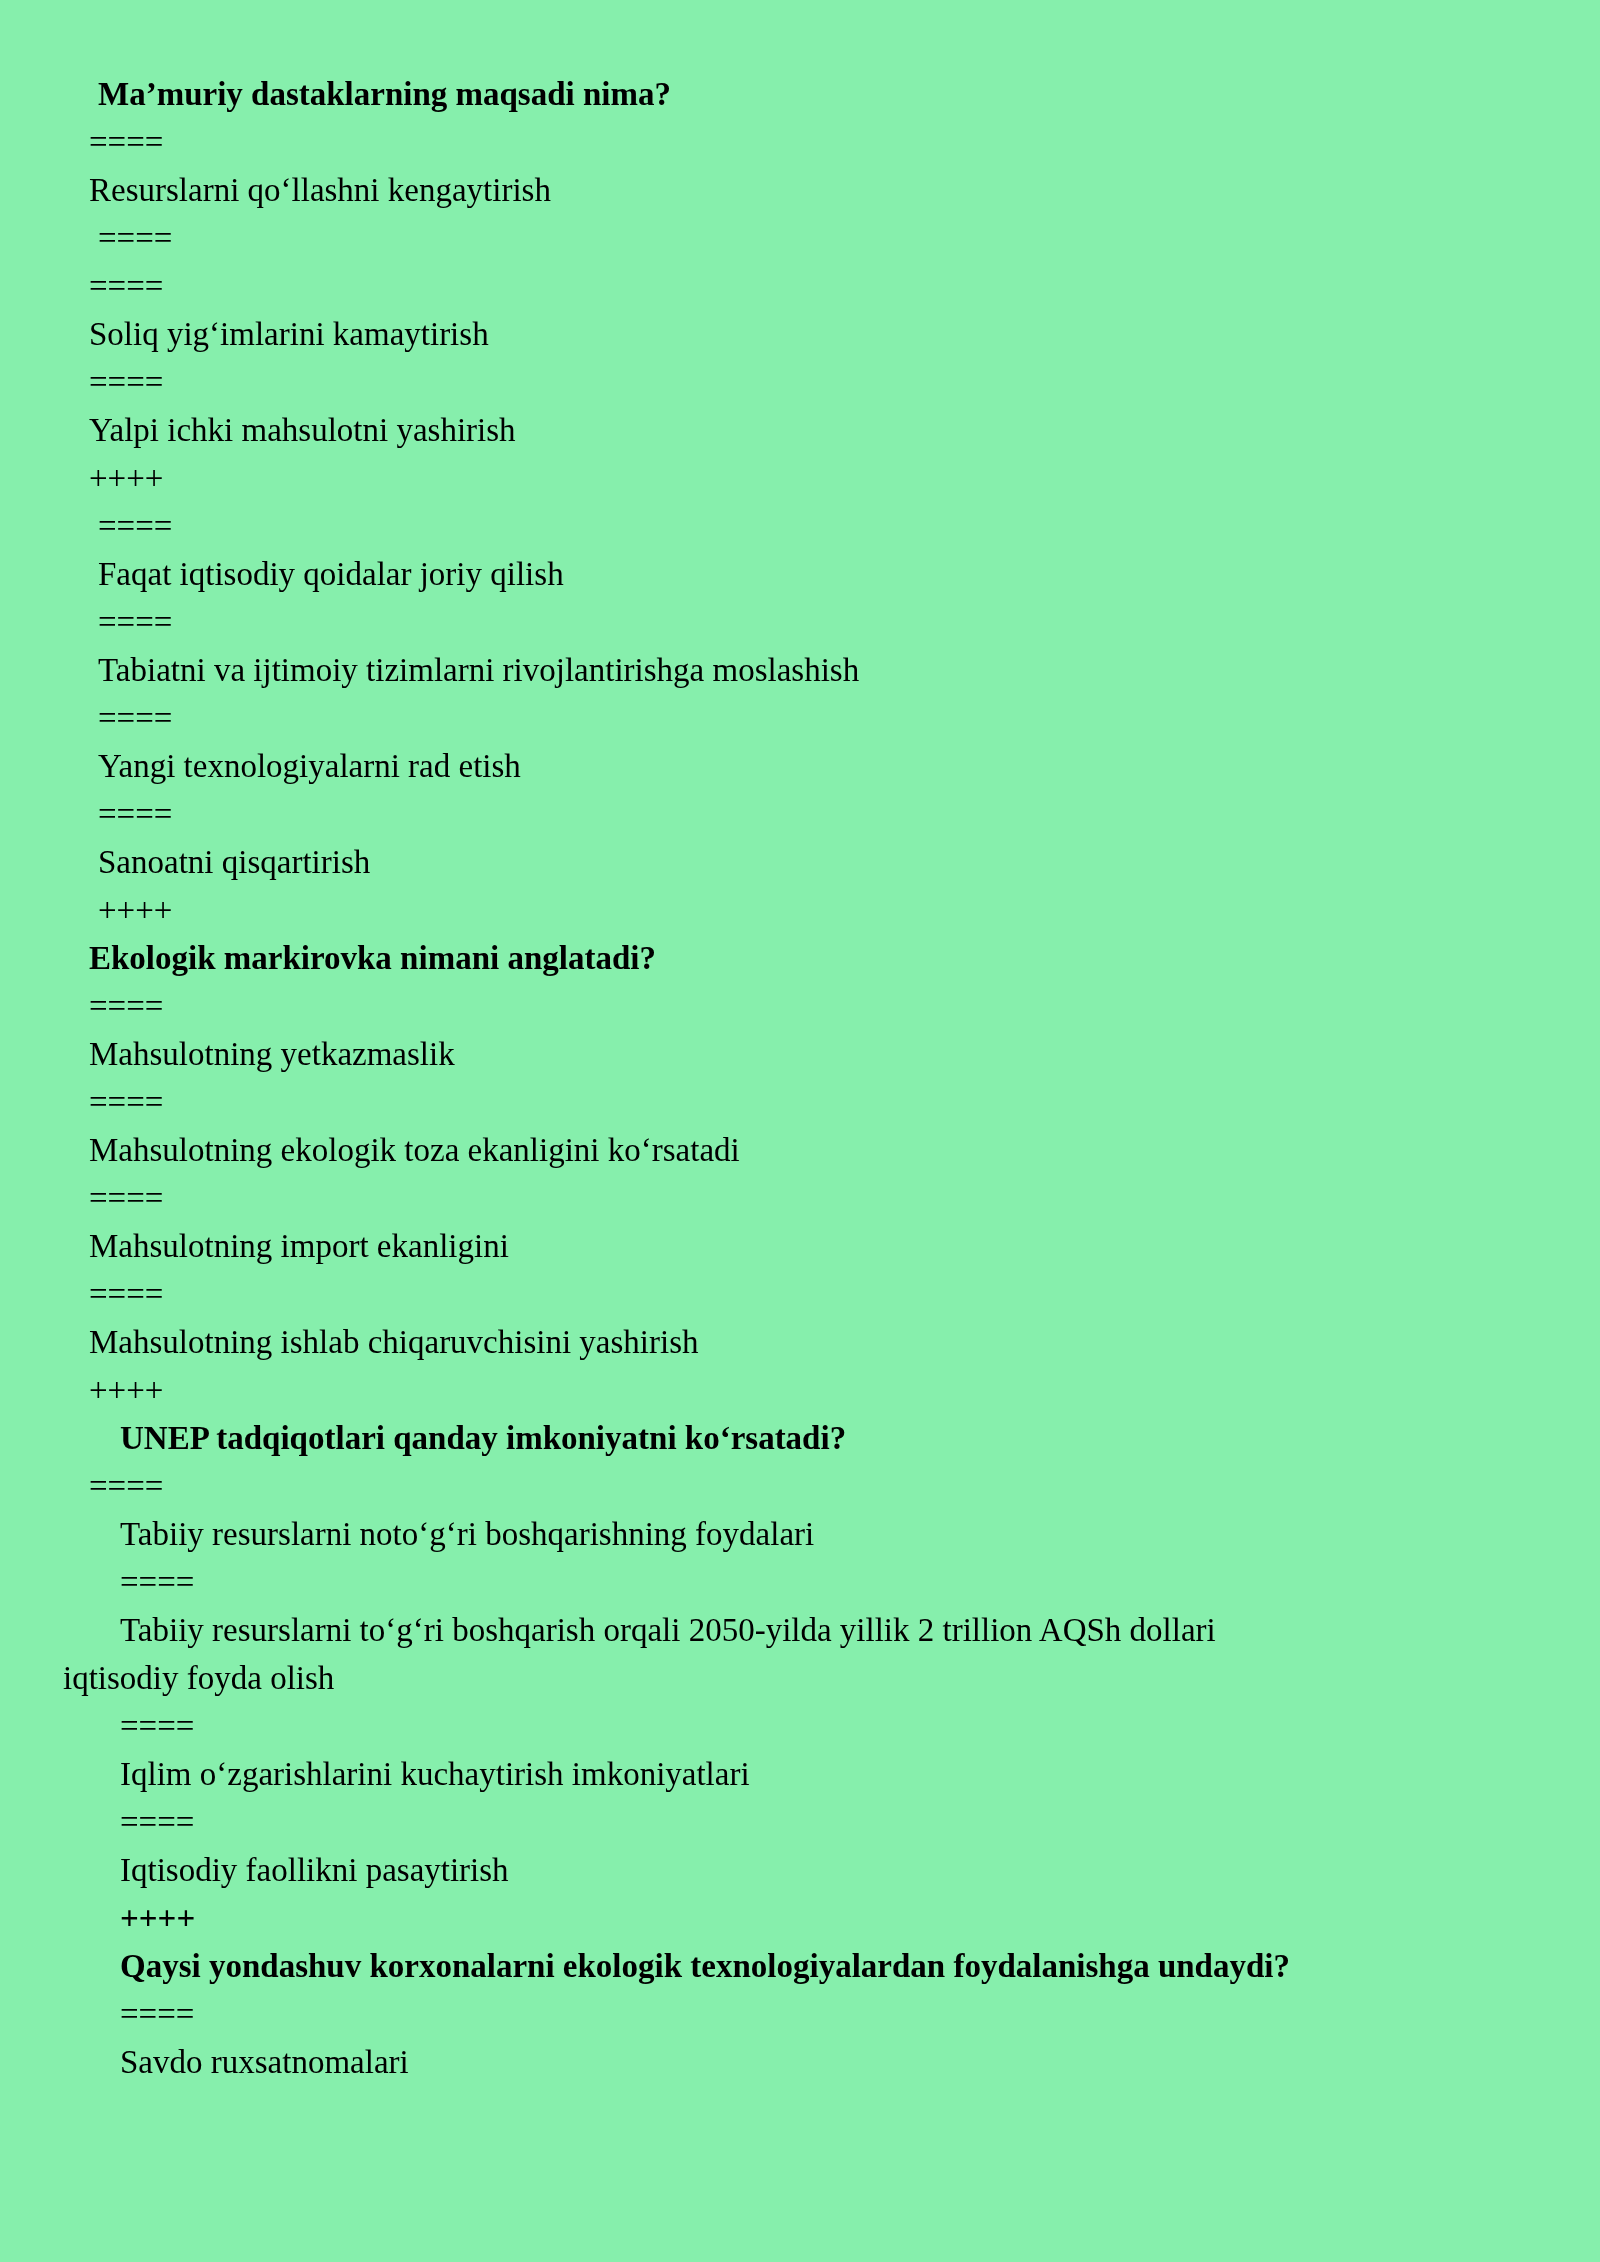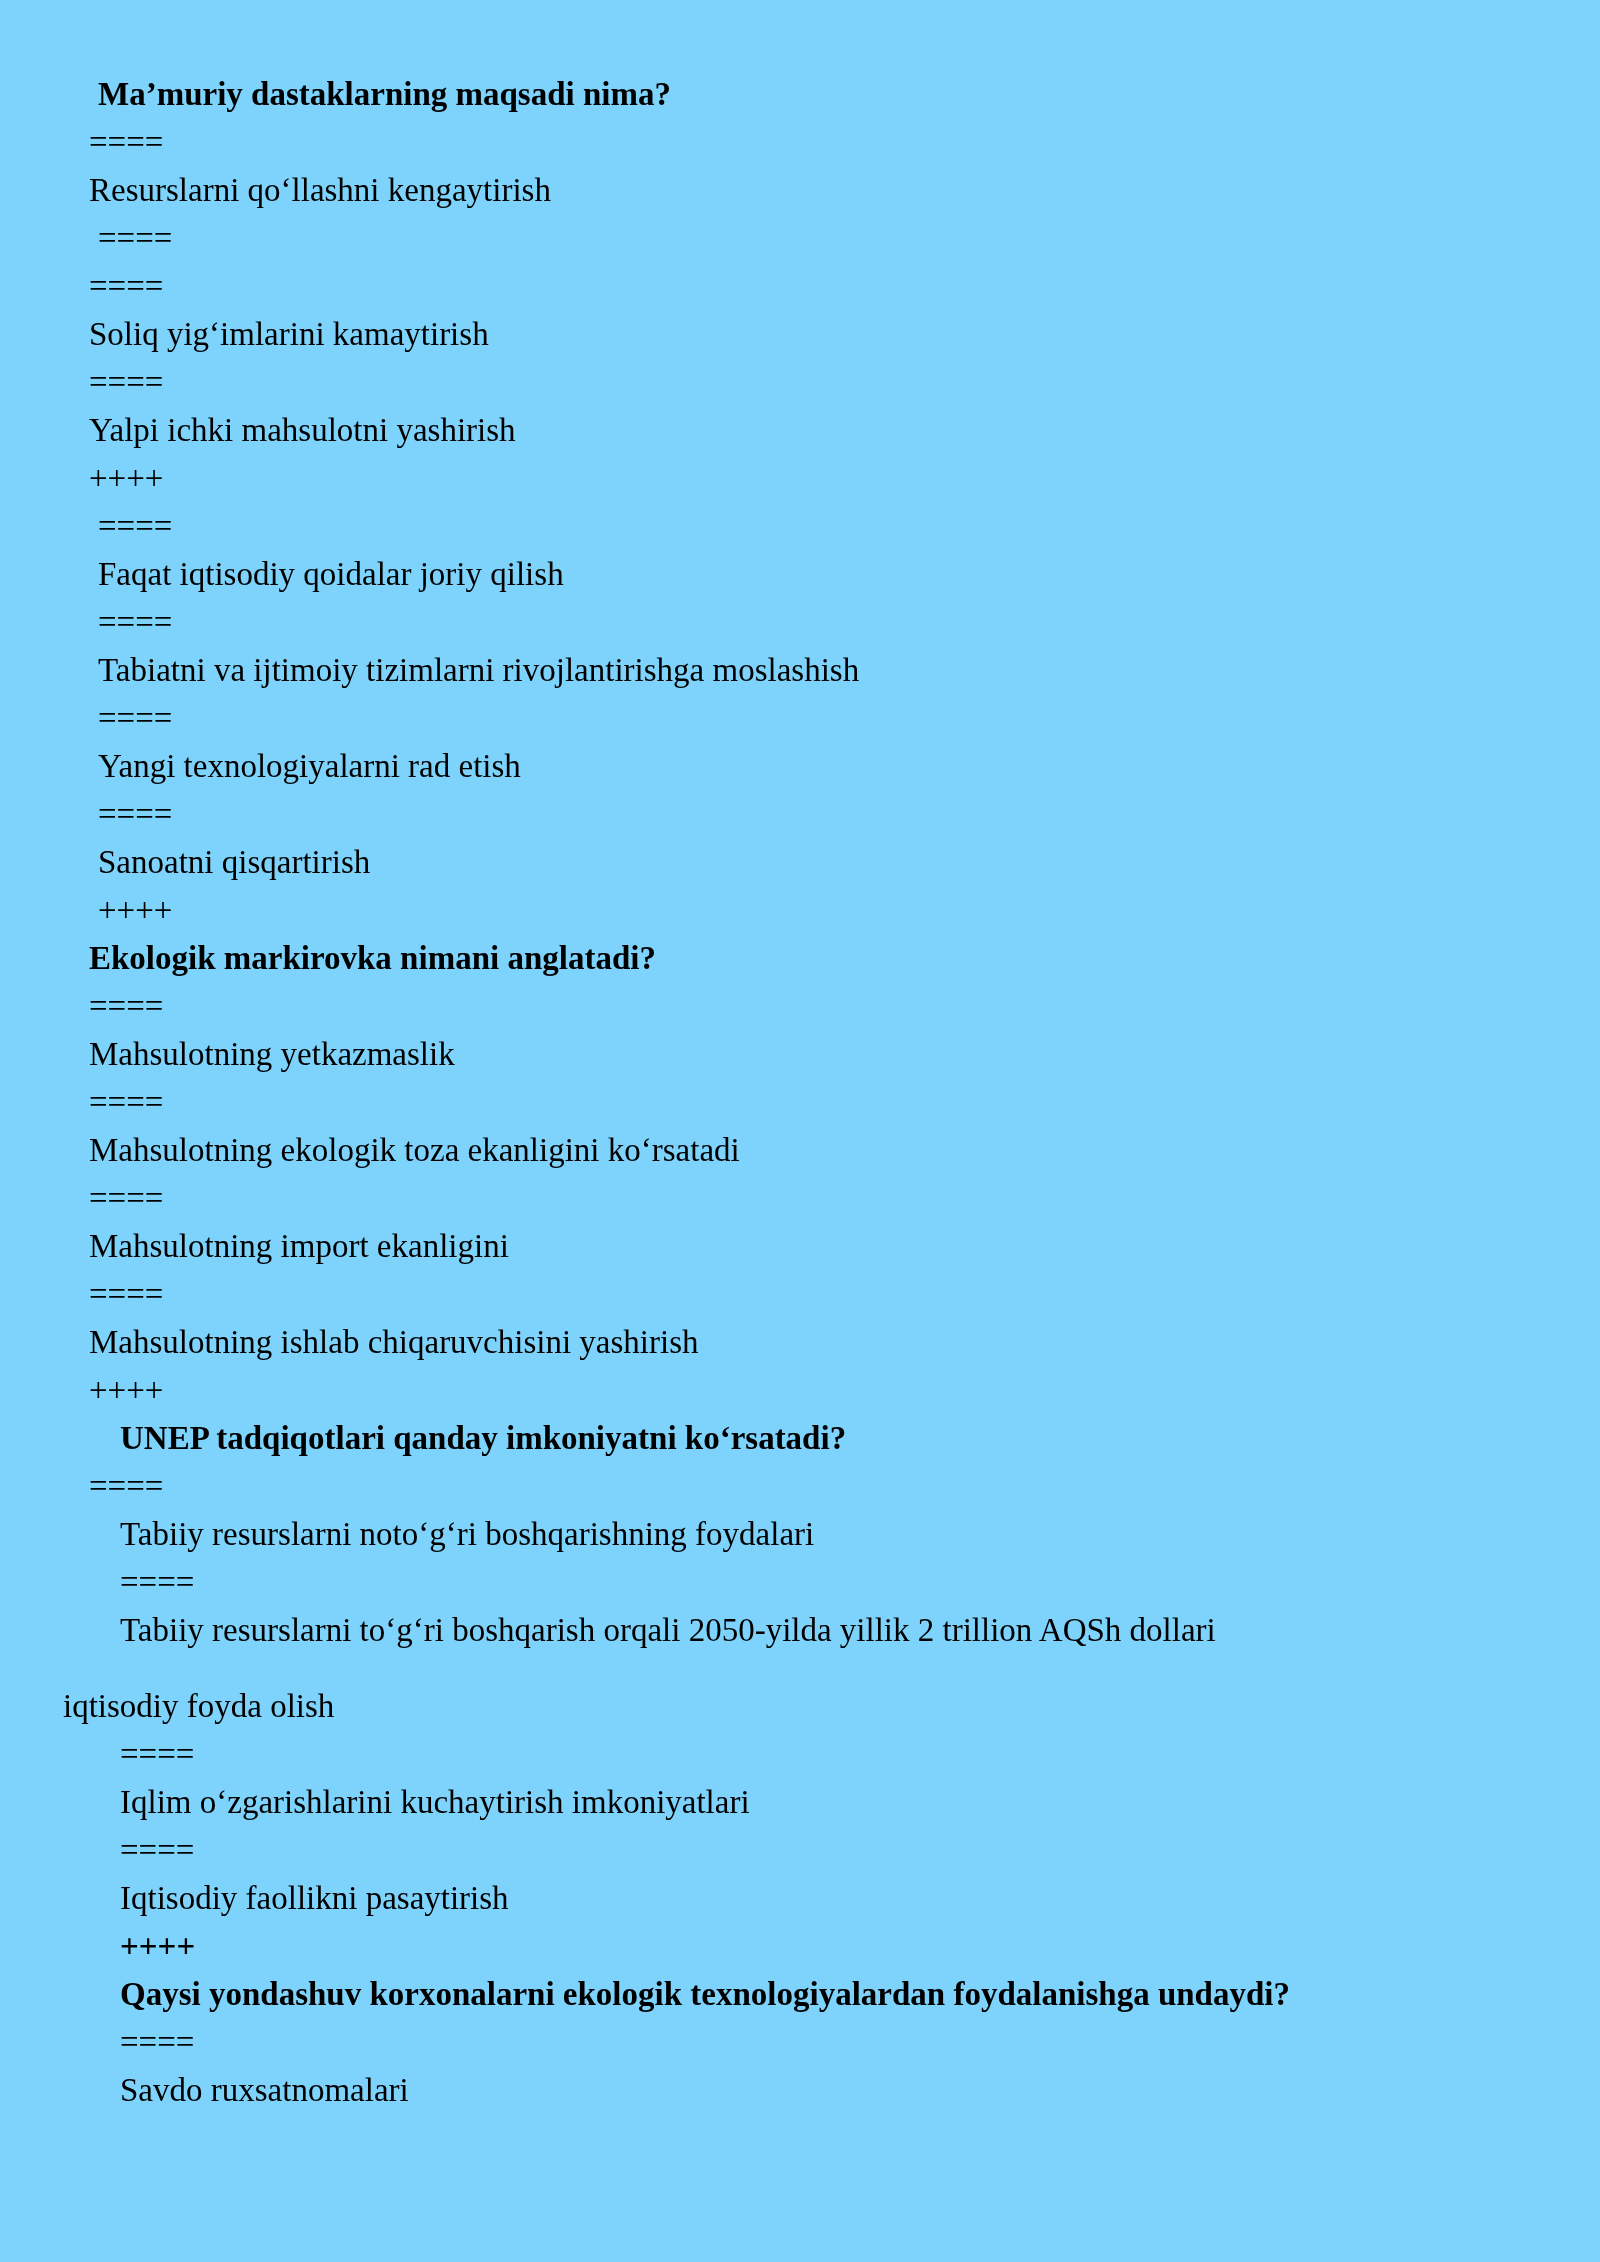--- a/index.html
+++ b/index.html
@@ -5,34 +5,34 @@
   html, body {
     margin: 0;
     padding: 0;
     background: #ffffff;
   }
   .page {
     position: relative;
     width: 1600px;
     height: 2262px;
     box-sizing: border-box;
-    background: #7dd3fc;
+    background: #86efac;
     color: #000000;
     font-family: "Liberation Serif", "DejaVu Serif", serif;
     font-size: 33px;
     line-height: 48px;
     padding-top: 70px;
     overflow: hidden;
   }
   .line {
     white-space: pre;
   }
   .s-question { font-weight: 700; }
   .s-terminator-bold { font-weight: 700; }
-  .i0 { padding-left: 63px; margin-top: 28px; }
+  .i0 { padding-left: 63px; }
   .i1 { padding-left: 120px; }
   .i2 { padding-left: 89px; }
   .i3 { padding-left: 98px; }
 </style>
 </head>
 <body>
 
 <div class="page" id="doc">
     <div class="line s-question i3">Ma’muriy dastaklarning maqsadi nima?</div>
     <div class="line s-separator i2">====</div>

